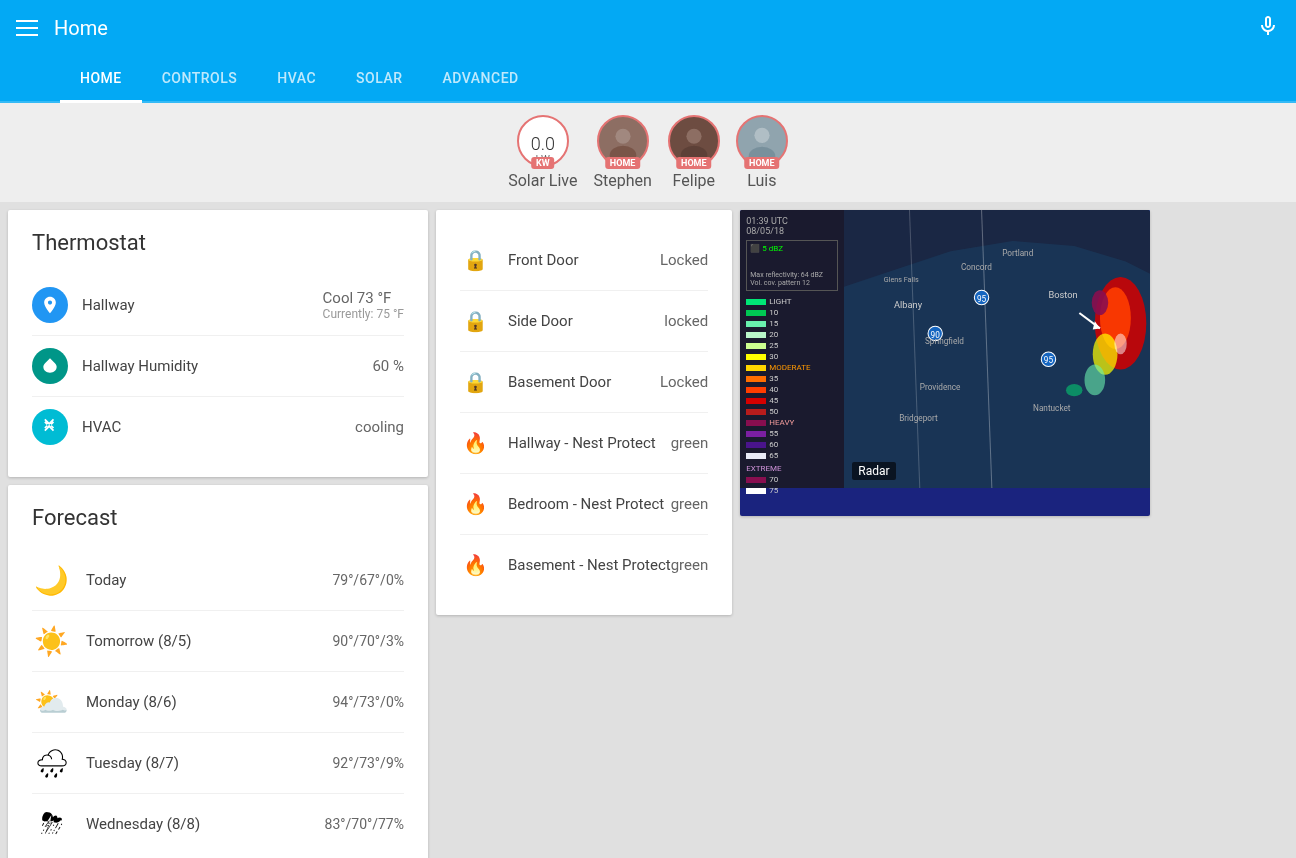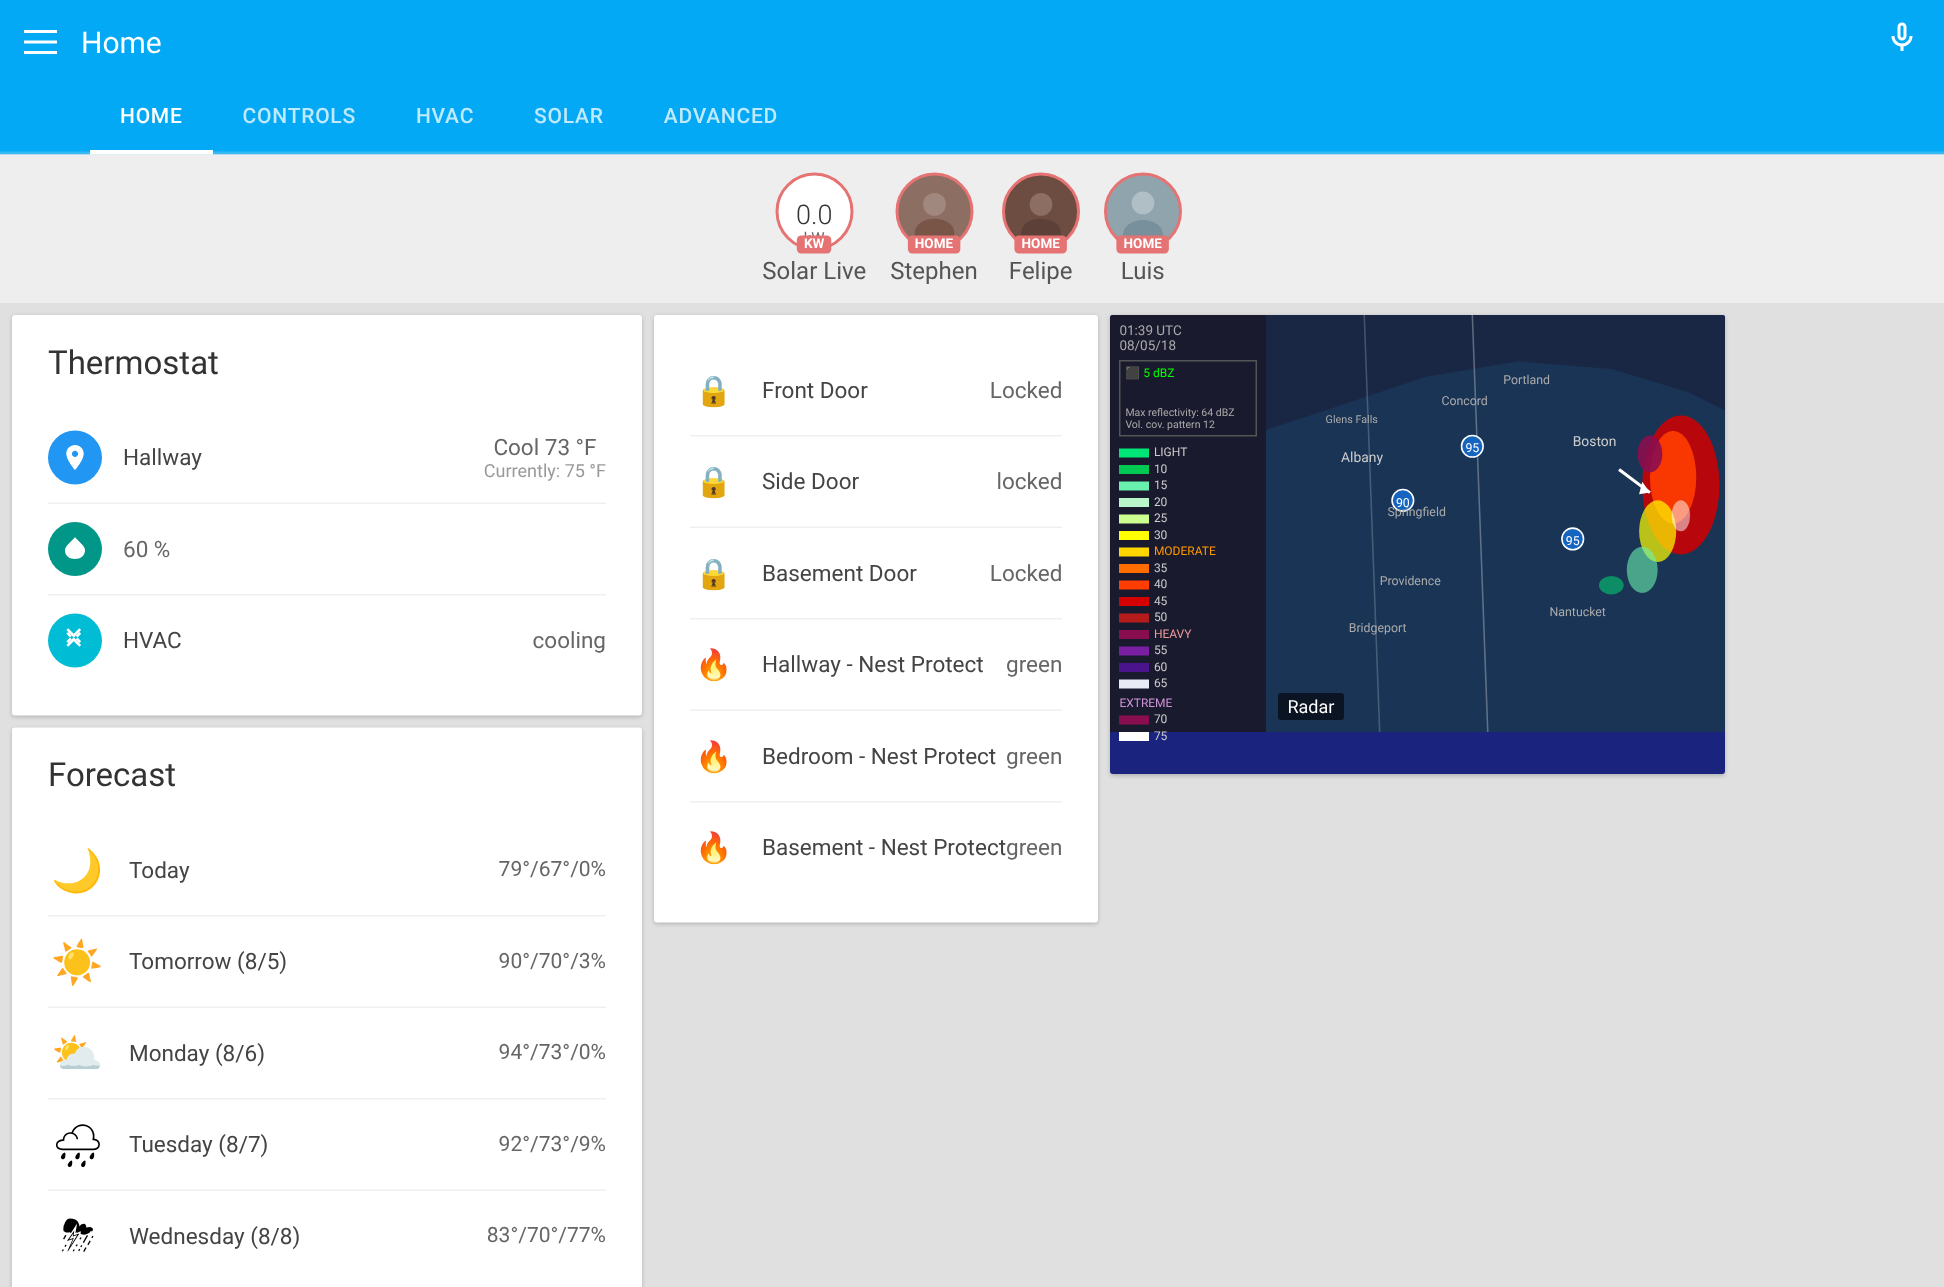--- a/index.html
+++ b/index.html
@@ -153,21 +153,21 @@
       justify-content: center;
       color: white;
       font-size: 18px;
       margin-right: 14px;
       flex-shrink: 0;
     }
     .thermo-icon.blue { background: #2196f3; }
     .thermo-icon.teal { background: #009688; }
     .thermo-icon.cyan { background: #00bcd4; }
     .thermo-label { flex: 1; font-size: 15px; color: #444; }
-    .thermo-value { font-size: 15px; color: #666; text-align: center; }
+    .thermo-value { font-size: 15px; color: #666; text-align: left; }
     .thermo-sub { font-size: 12px; color: #999; }
 
     
     .forecast-card {
       width: 420px;
       padding: 20px 24px;
       margin-top: 8px;
     }
     .forecast-row {
       display: flex;
@@ -379,20 +379,21 @@
           <div class="thermo-sub">Currently: 75 °F</div>
         </div>
       </div>
 
       <div class="thermo-row">
         <div class="thermo-icon teal">
           <svg width="20" height="20" viewBox="0 0 24 24" fill="white">
             <path d="M12 2.69l5.66 5.66C19.24 9.93 20 11.38 20 13c0 4.42-3.58 7-8 7s-8-2.58-8-7c0-1.62.76-3.07 2.34-4.65L12 2.69z"></path>
           </svg>
         </div>
+        <div class="thermo-label">Hallway Humidity</div>
         <div class="thermo-value">60 %</div>
       </div>
 
       <div class="thermo-row">
         <div class="thermo-icon cyan">
           <svg width="20" height="20" viewBox="0 0 24 24" fill="white">
             <path d="M15.5 2.1L11 6.6 6.5 2.1 5.1 3.5l4.4 4.5-4.4 4.5 1.4 1.4L11 9.4l4.5 4.5 1.4-1.4-4.4-4.5 4.4-4.5zM11 12.5l-4.5 4.5-1.4-1.4 4.4-4.5-4.4-4.5 1.4-1.4 4.5 4.5 4.5-4.5 1.4 1.4-4.4 4.5 4.4 4.5-1.4 1.4z"></path>
           </svg>
         </div>
         <div class="thermo-label">HVAC</div>

